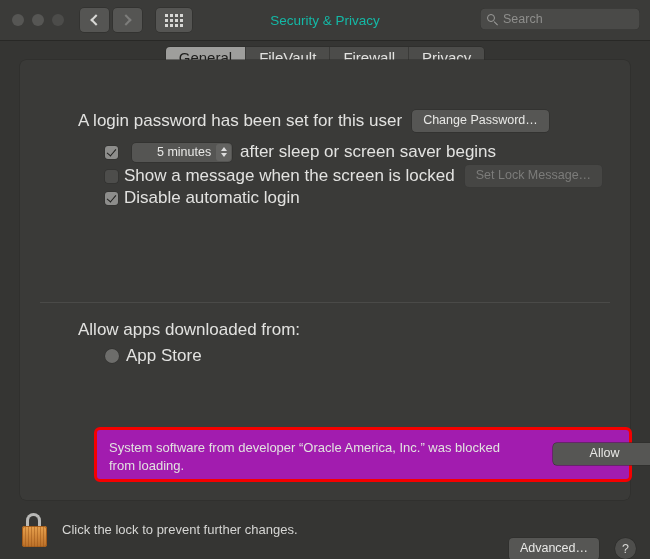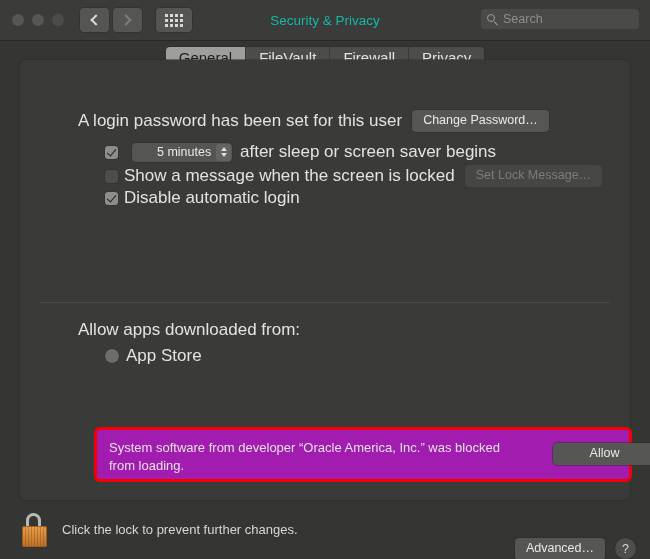--- a/index.html
+++ b/index.html
@@ -278,21 +278,21 @@
     overflow: hidden;
   }
   .lock-body::after {
     content: "";
     position: absolute; left: 0; top: 0; right: 0; bottom: 0;
     background: repeating-linear-gradient(90deg, rgba(150,80,20,.45) 0 1px, transparent 1px 3px);
   }
   .lock-text { margin-left: 14px; font-size: 13px; color: #d6d6d4; }
   .bottom-right {
     margin-left: auto; margin-right: 14px;
-    display: flex; align-items: center; gap: 10px; margin-top: 38px;
+    display: flex; align-items: center; gap: 16px; margin-top: 38px;
   }
   .helpbtn {
     width: 21px; height: 21px;
     border-radius: 50%;
     background: #4e4e4c;
     box-shadow: 0 0 0 0.5px #2c2c2a;
     color: #d8d8d6;
     font-size: 12.5px;
     display: flex; align-items: center; justify-content: center;
   }

